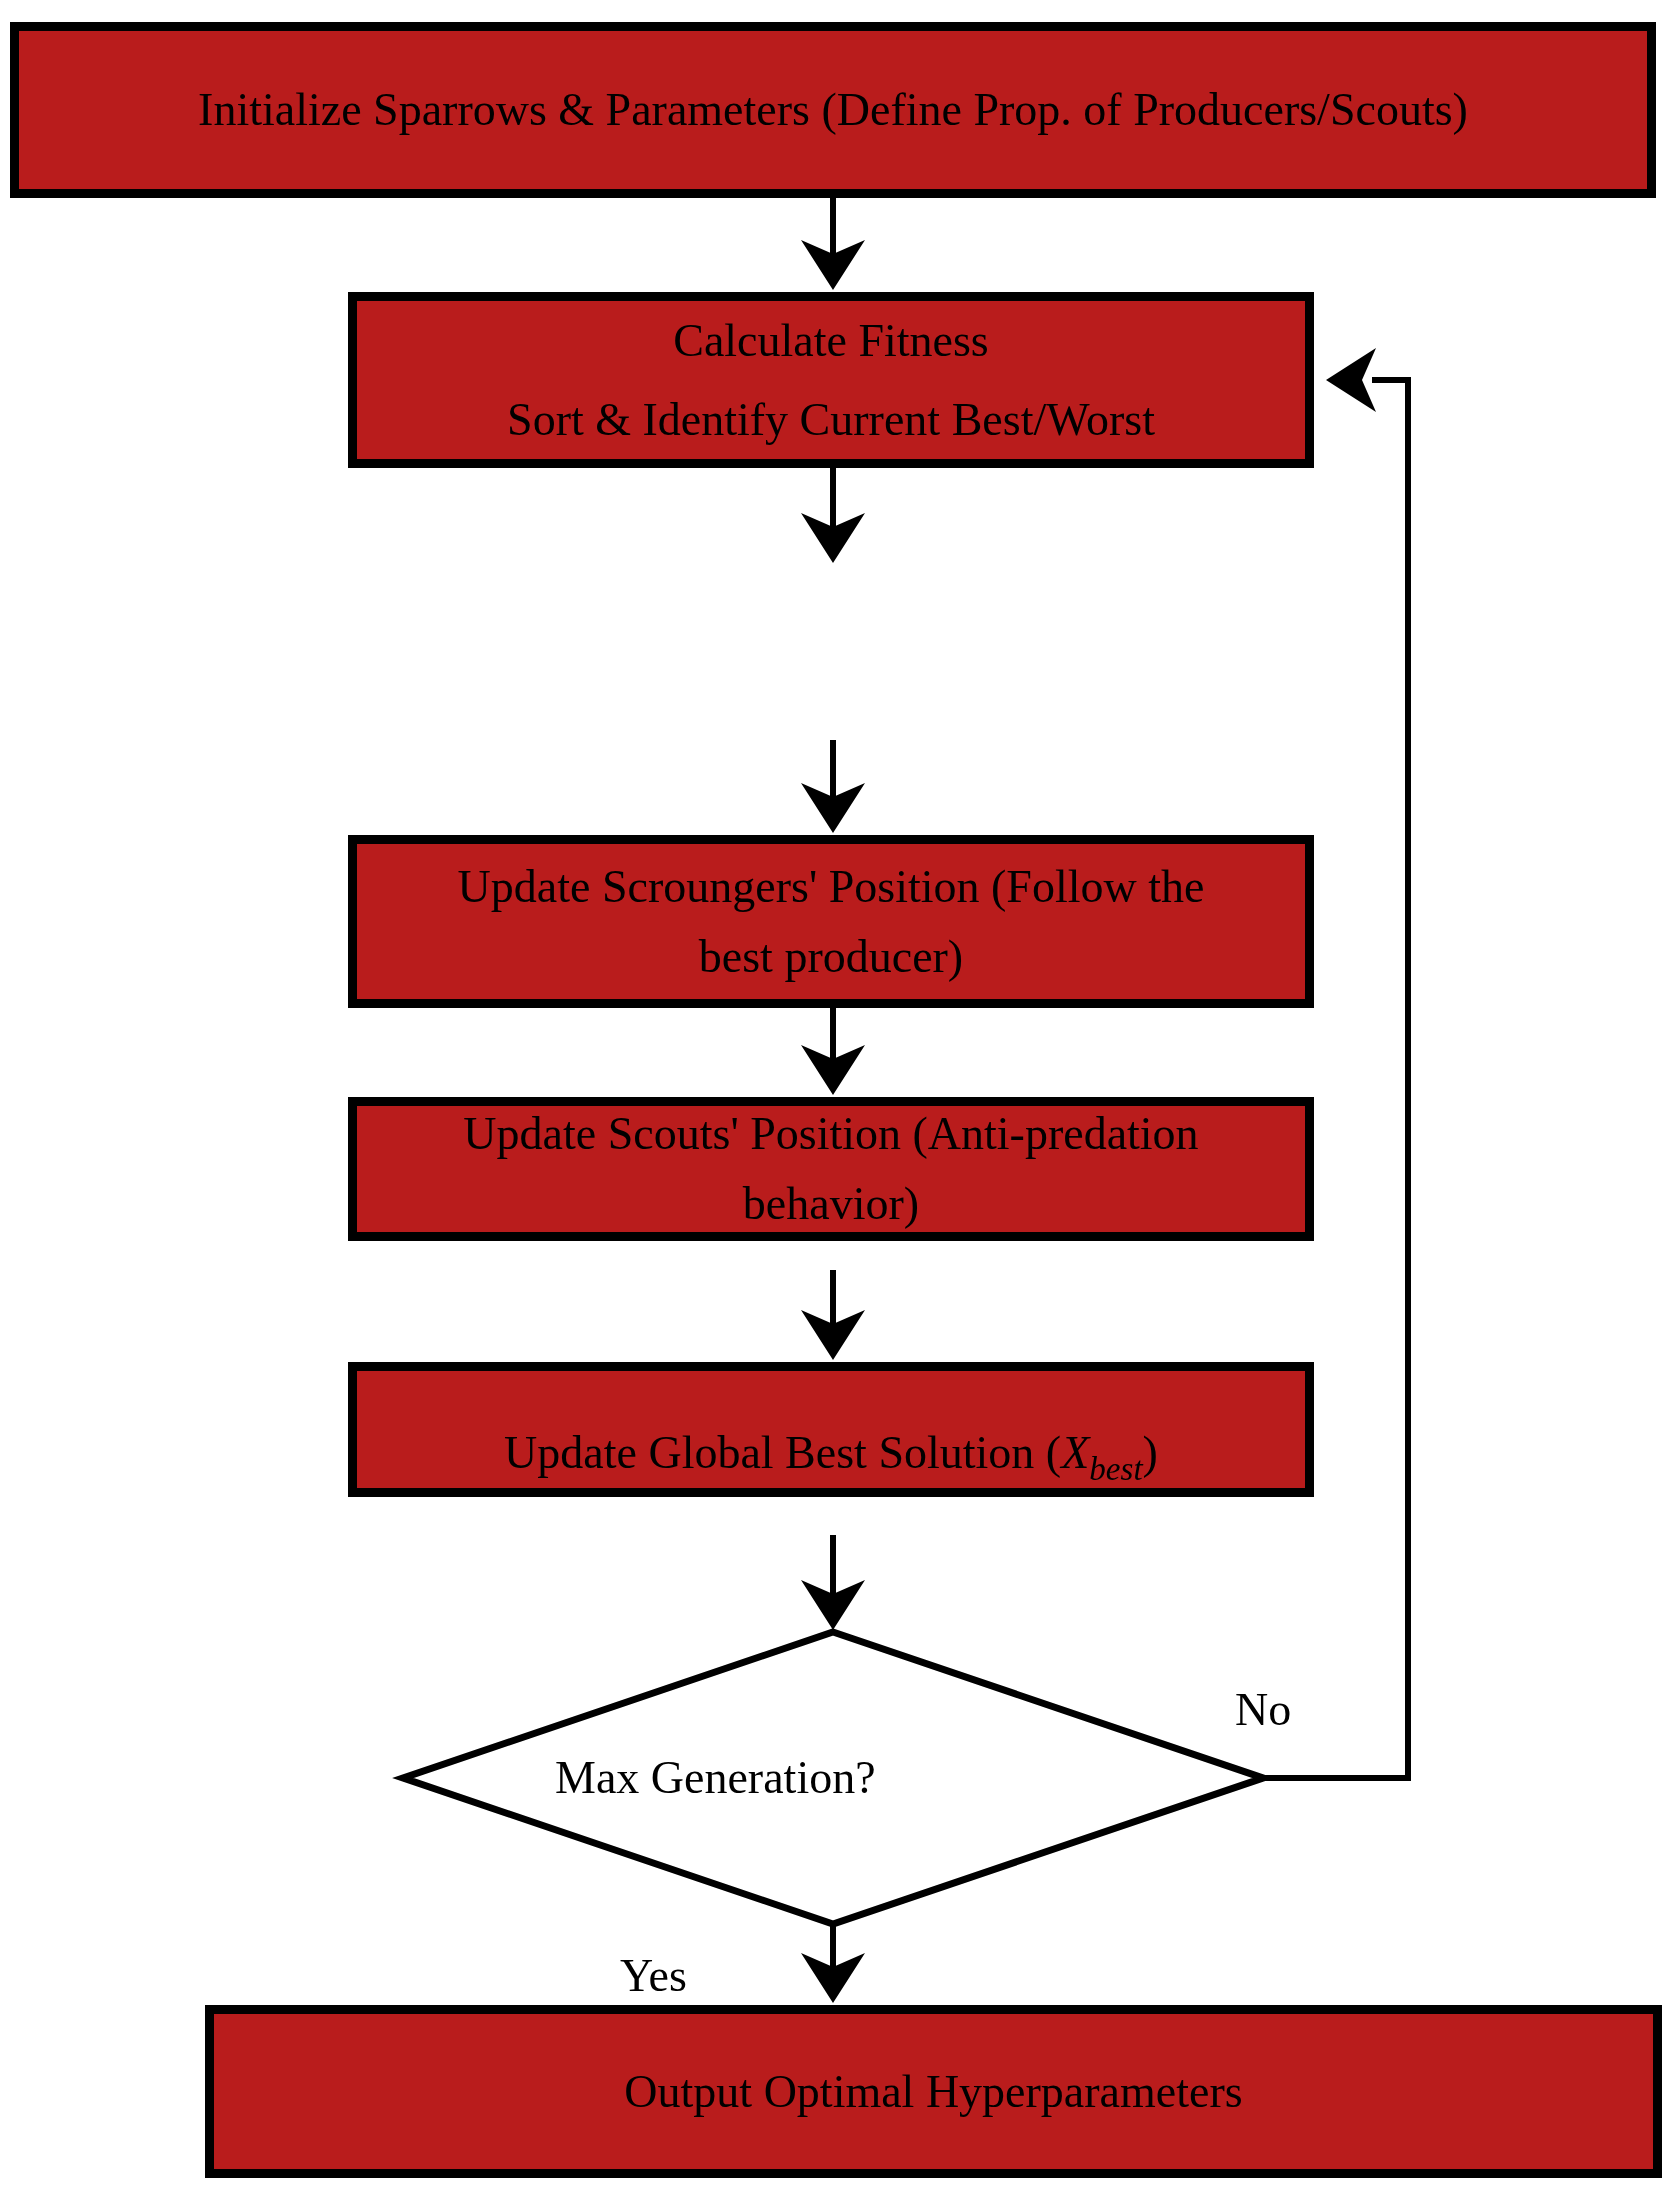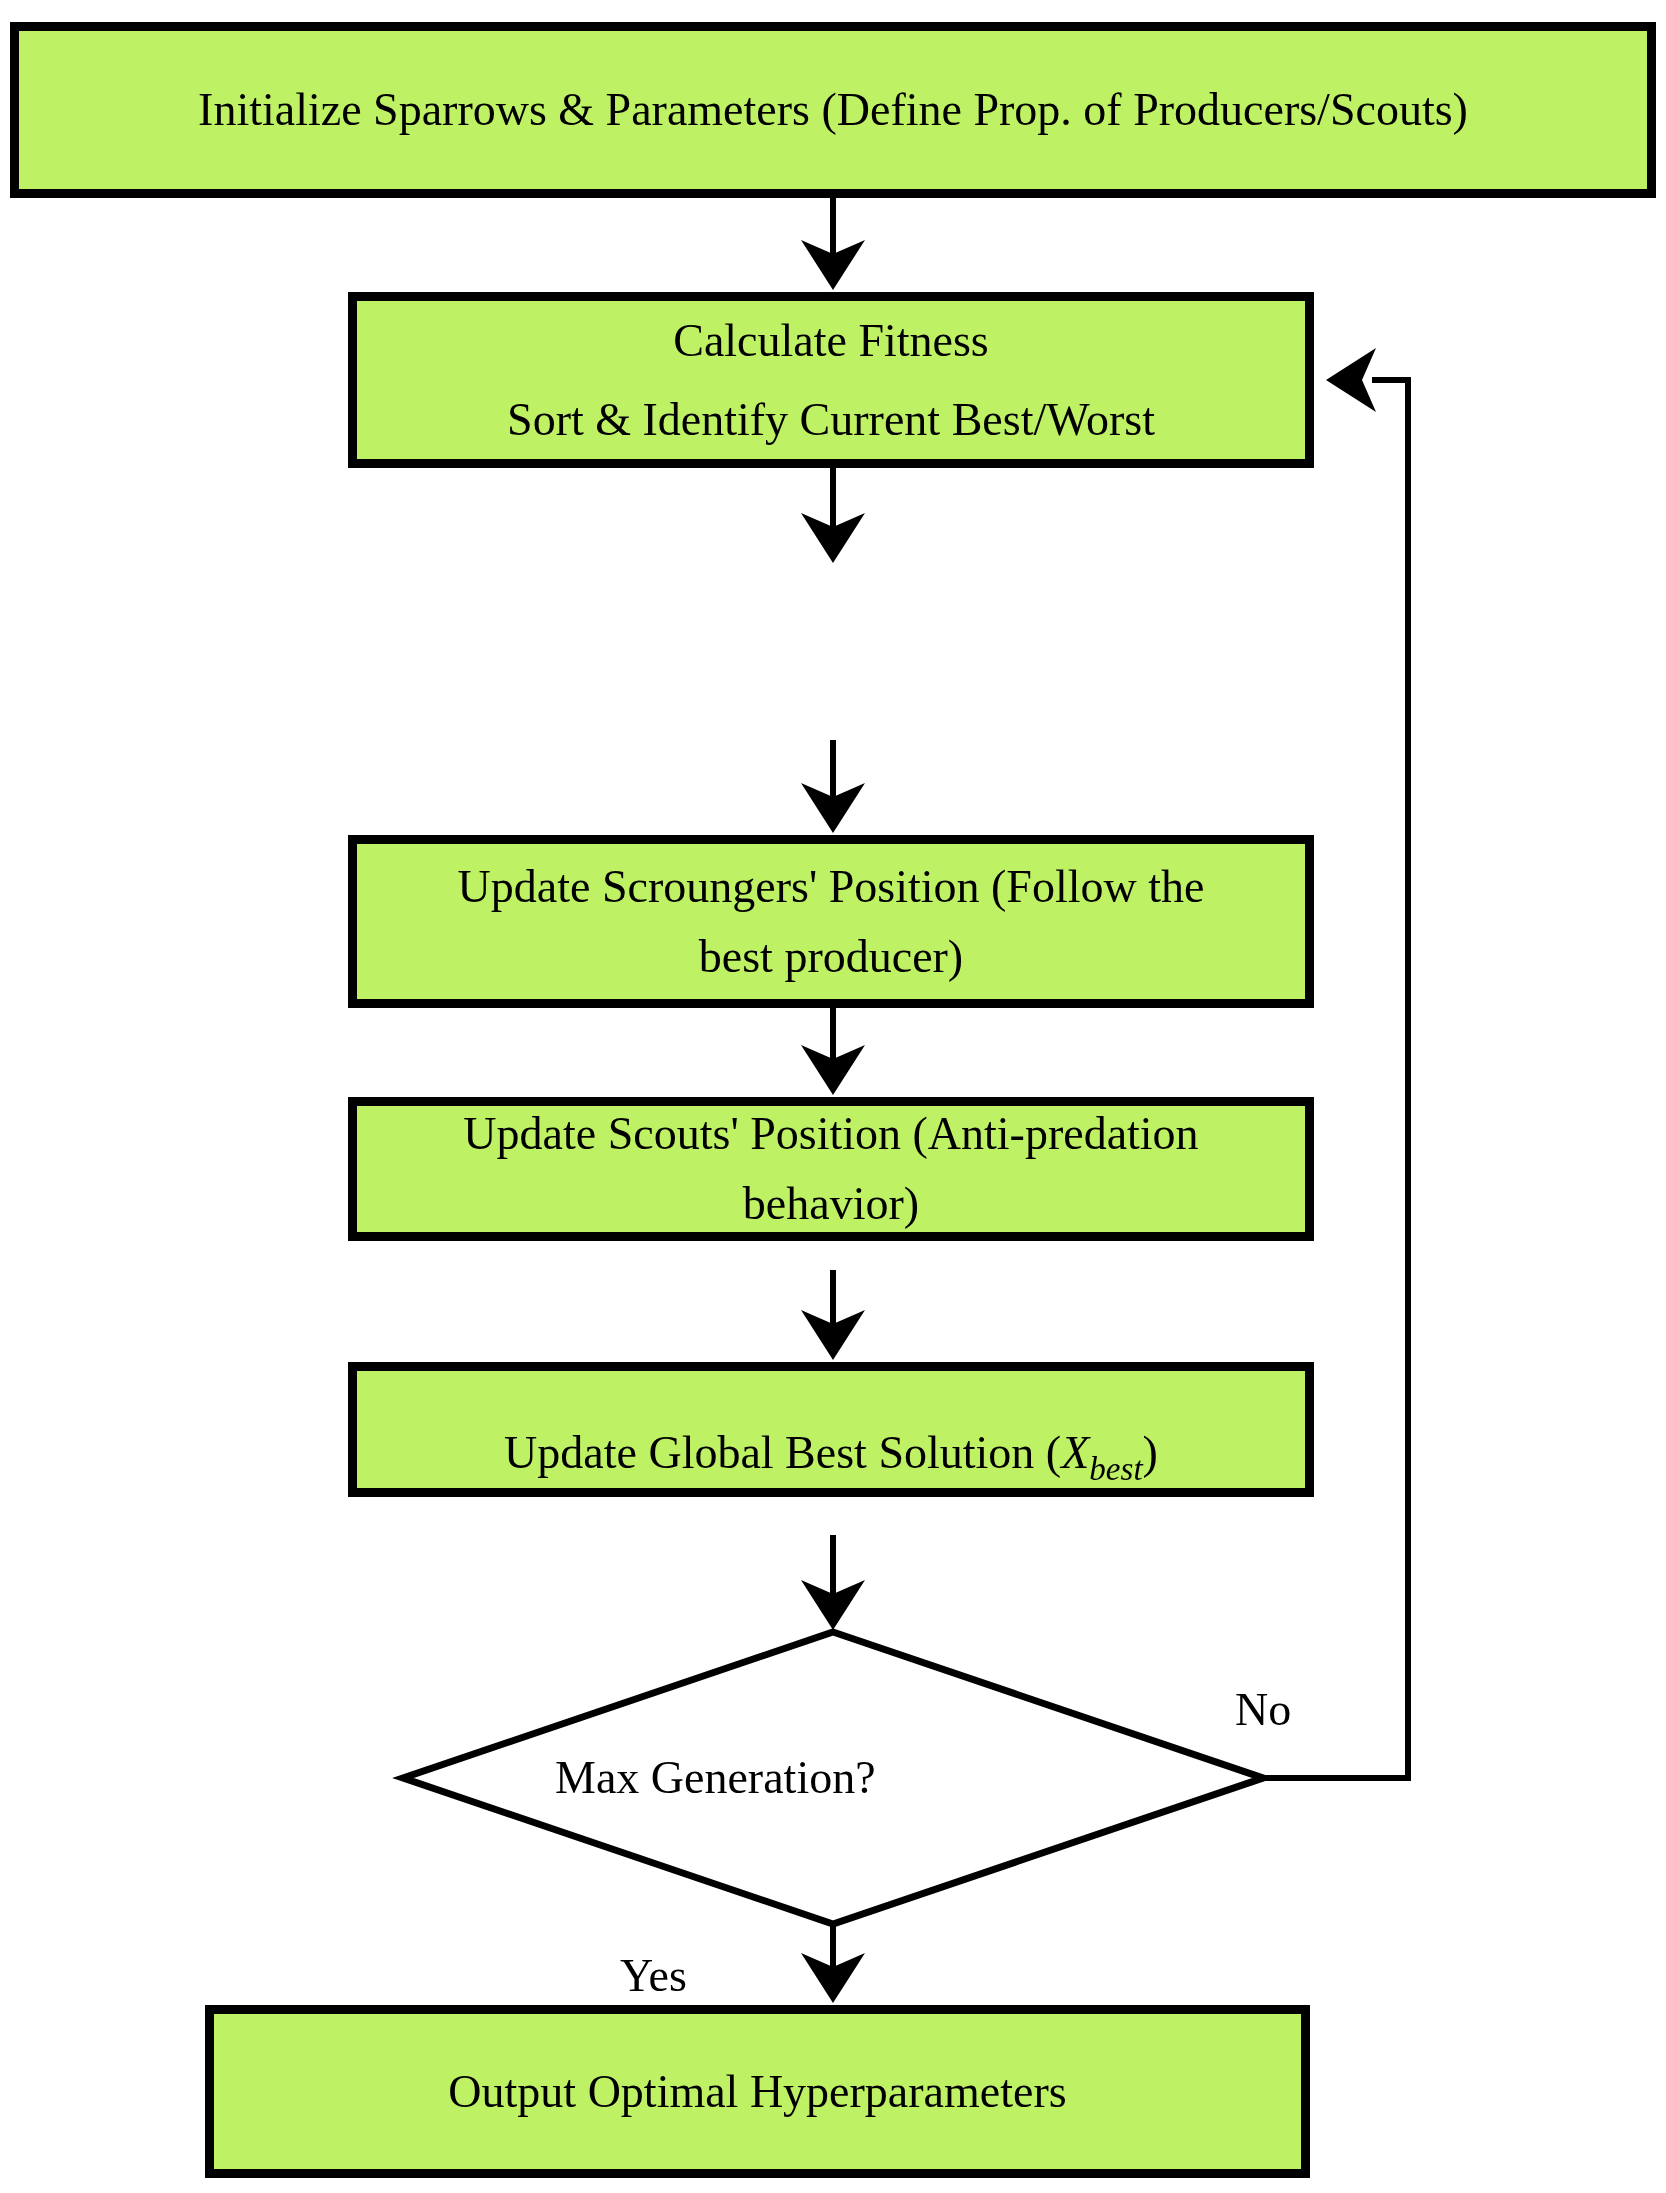--- a/index.html
+++ b/index.html
@@ -16,21 +16,21 @@
     overflow: hidden;
   }
   .wires {
     position: absolute; left: 0; top: 0;
     width: 1666px; height: 2193px;
   }
   .box {
     position: absolute;
     box-sizing: border-box;
     border: 9px solid #000000;
-    background: #bef264;
+    background: #b91c1c;
     display: flex;
     flex-direction: column;
     align-items: center;
     justify-content: center;
     text-align: center;
     font-size: 46px;
     line-height: 70px;
     white-space: nowrap;
   }
   .box .line { display: block; }
@@ -46,21 +46,21 @@
     font-size: 0.72em;
     line-height: 0;
     vertical-align: -0.35em;
   }
   #node-init      { left: 10px;  top: 22px;   width: 1646px; height: 176px; }
   #node-fitness   { left: 348px; top: 292px;  width: 966px;  height: 176px; gap: 9px; }
   #node-producers { left: 348px; top: 565px;  width: 966px;  height: 175px; }
   #node-scroungers{ left: 348px; top: 835px;  width: 966px;  height: 173px; }
   #node-scouts    { left: 348px; top: 1097px; width: 966px;  height: 144px; }
   #node-globalbest{ left: 348px; top: 1362px; width: 966px;  height: 135px; justify-content: flex-end; }
-  #node-output    { left: 205px; top: 2005px; width: 1105px; height: 173px; }
+  #node-output    { left: 205px; top: 2005px; width: 1457px; height: 173px; }
   #decision-label { left: 555px; top: 1748px; width: 600px; }
   #label-no       { left: 1235px; top: 1680px; width: 130px; }
   #label-yes      { left: 620px;  top: 1926px; width: 180px; margin-top: 20px; }
 </style>
 </head>
 <body>
 
 <div class="canvas">
 
   <svg class="wires" viewBox="0 0 1666 2193" xmlns="http://www.w3.org/2000/svg">

